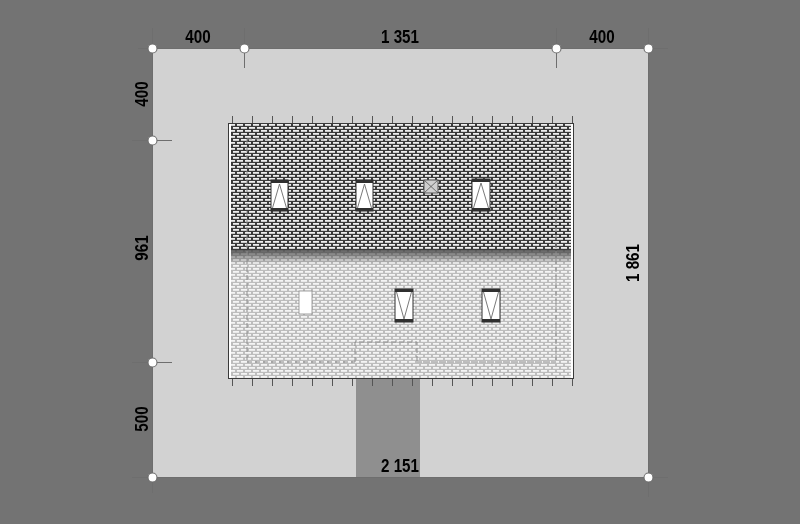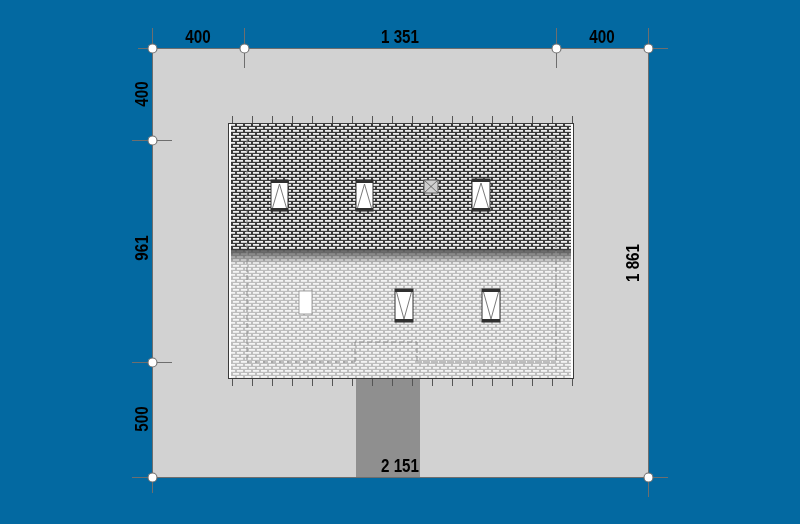--- a/index.html
+++ b/index.html
@@ -1,16 +1,16 @@
 <!DOCTYPE html>
 <html style="--site-fill: #d2d2d2; --driveway-fill: #8f8f8f;"><head>
 <meta charset="utf-8">
 <style>
   html,body{margin:0;padding:0;background:#ffffff;}
-  #stage{position:relative;width:800px;height:524px;background:#0369a1;overflow:hidden;
+  #stage{position:relative;width:800px;height:524px;background:#737373;overflow:hidden;
          font-family:"Liberation Sans",sans-serif;}
   #plan-svg{position:absolute;left:0;top:0;}
   .lbl{position:absolute;font:700 19px "Liberation Sans",sans-serif;color:#000;
        white-space:nowrap;transform:translate(-50%,-50%) scaleX(.8);letter-spacing:0px;}
   .lbl.v{transform:translate(-50%,-50%) rotate(-90deg) scaleX(.8);}
 </style>
 </head>
 <body>
 
 <div id="stage">

